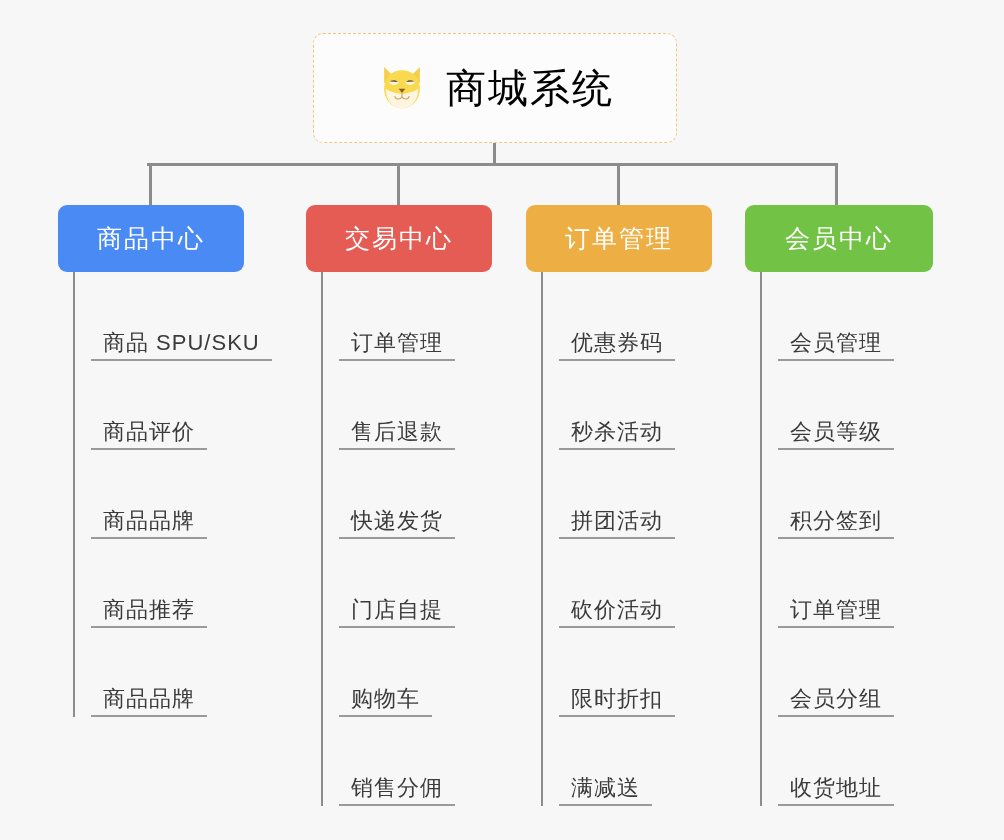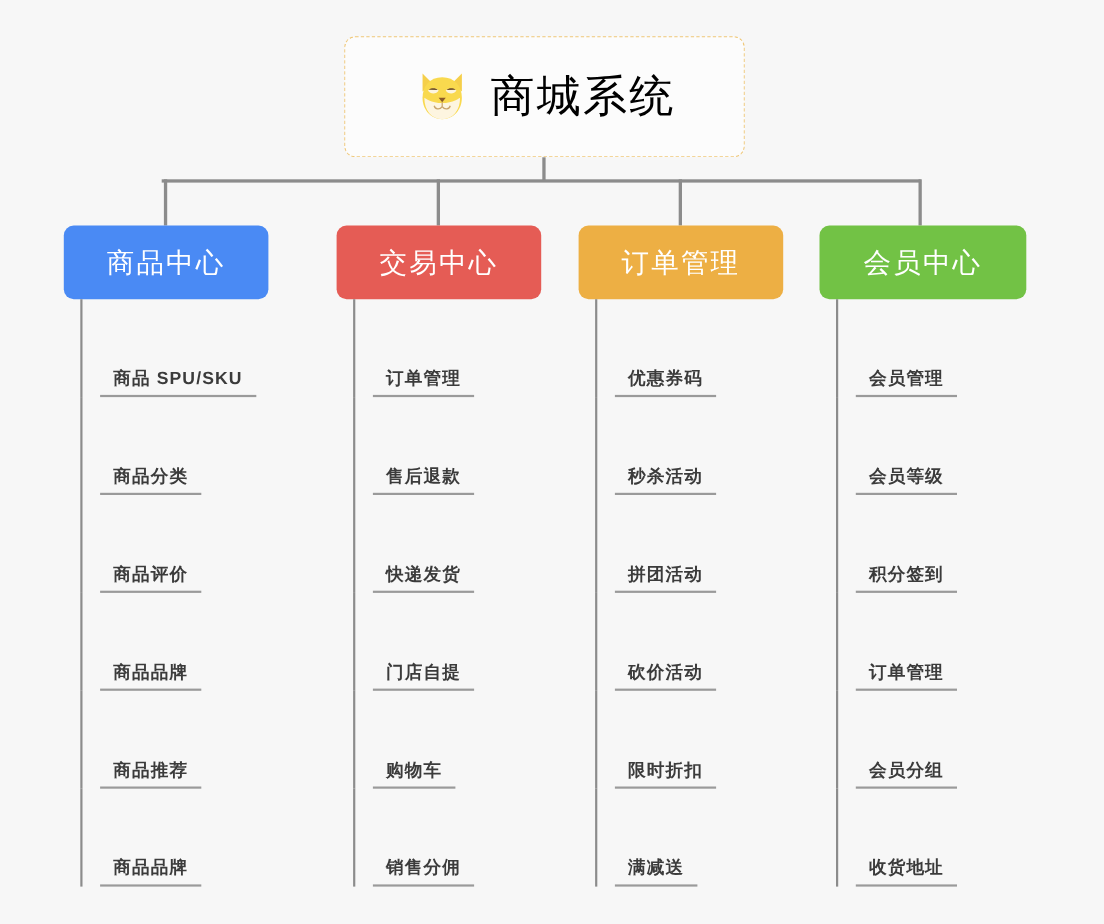--- a/index.html
+++ b/index.html
@@ -58,25 +58,24 @@
     border-left:2px solid #8c8c8c;
   }
   .leaf-inner{
     position:absolute;
     left:16px;bottom:0;
     border-bottom:2px solid #9a9a9a;
     padding:0 12px 5px 12px;
     white-space:nowrap;
   }
   .leaf-label{
-    font-size:16px;
+    font-size:22px;
     color:#3b3b3b;
     line-height:1;
     letter-spacing:1px;
-    font-weight:bold;
   }
 </style>
 </head>
 <body>
 
 <div id="canvas">
 
   <div class="root-node">
     <svg class="shiba" viewBox="0 0 64 64">
       <path d="M10 6 L10 26 L22 18 Z" fill="#f5cf4a"></path>
@@ -105,23 +104,20 @@
   <div id="columns-host">
       <div class="col" style="left: 58px; width: 186px;">
         <div class="cat-box" style="background: rgb(74, 138, 244); width: 186px;">
           <span>商品中心</span>
         </div>
         <div class="leaves">
           <div class="leaf">
             <div class="leaf-inner"><span class="leaf-label">商品 SPU/SKU</span></div>
           </div>
           <div class="leaf">
-            <div class="leaf-inner"><span class="leaf-label">商品分类</span></div>
-          </div>
-          <div class="leaf">
             <div class="leaf-inner"><span class="leaf-label">商品评价</span></div>
           </div>
           <div class="leaf">
             <div class="leaf-inner"><span class="leaf-label">商品品牌</span></div>
           </div>
           <div class="leaf">
             <div class="leaf-inner"><span class="leaf-label">商品推荐</span></div>
           </div>
           <div class="leaf">
             <div class="leaf-inner"><span class="leaf-label">商品品牌</span></div>

